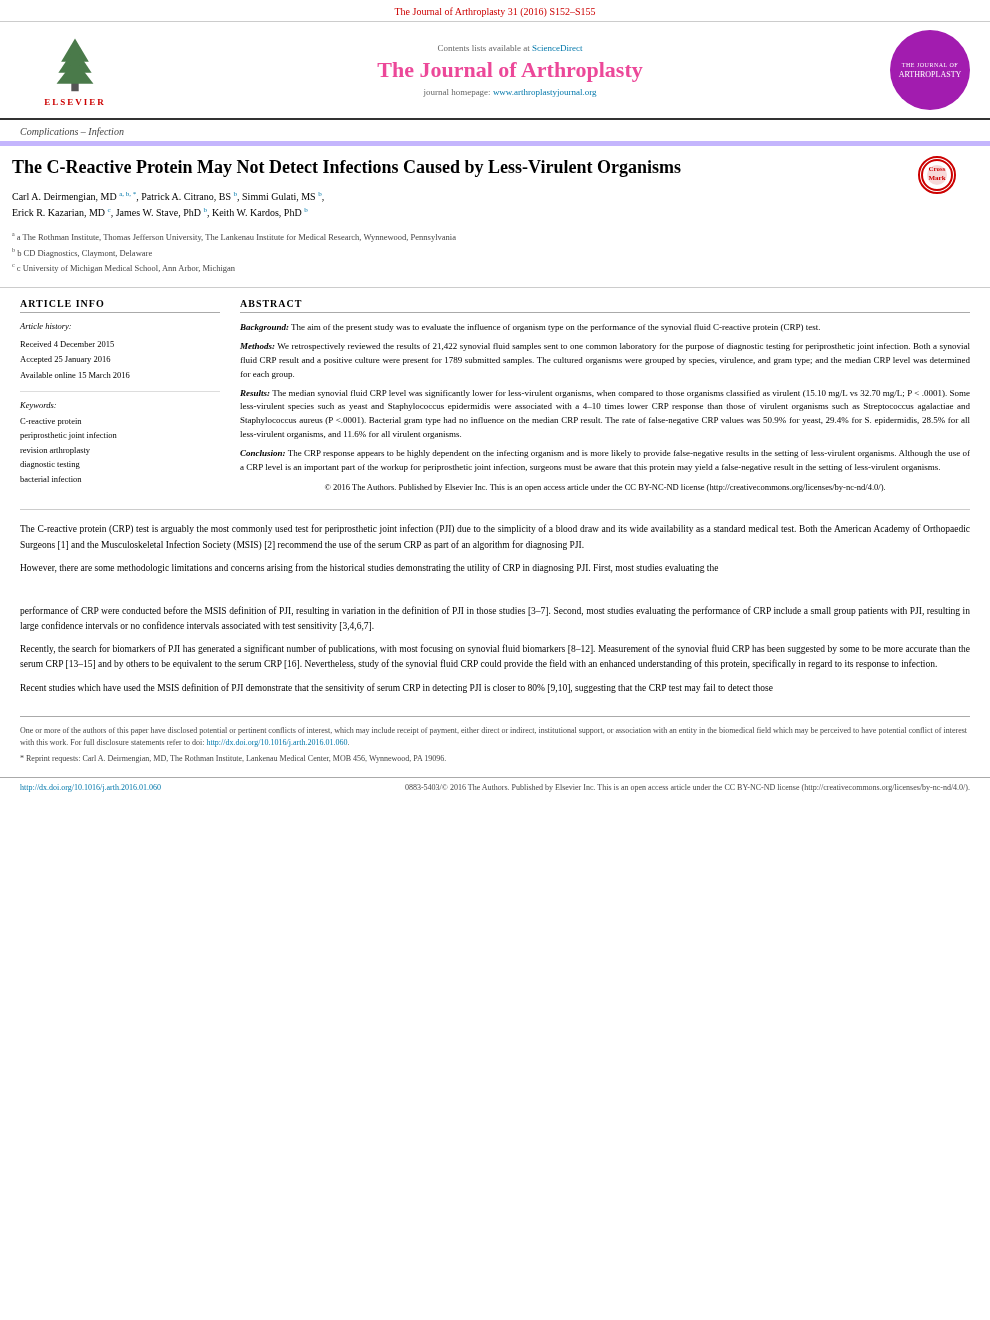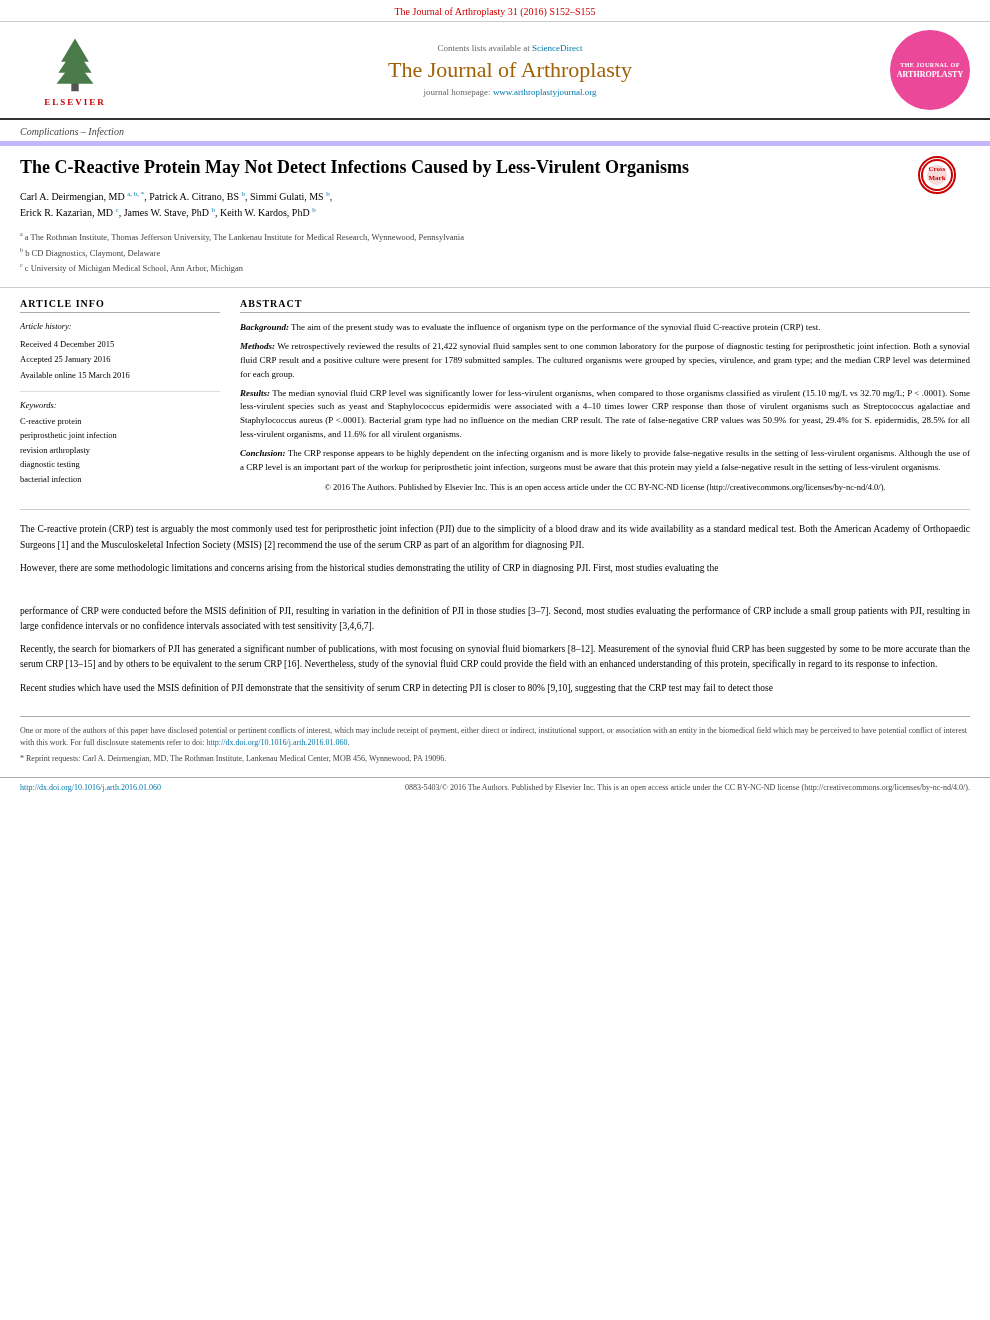--- a/index.html
+++ b/index.html
@@ -49,56 +49,56 @@
       padding: 0 20px;
     }
     .sciencedirect-line {
       font-size: 9px;
       color: #666;
       margin-bottom: 4px;
     }
     .sciencedirect-line a { color: #07a; text-decoration: none; }
     .journal-title-big {
       font-size: 22px;
-      font-weight: normal;
-      color: #a16207;
+      font-weight: bold;
+      color: #ec4899;
       font-family: 'Times New Roman', serif;
       margin-bottom: 4px;
     }
     .homepage-line {
       font-size: 9px;
       color: #666;
     }
     .homepage-line a { color: #07a; text-decoration: none; }
     .journal-logo-right {
       width: 80px;
       height: 80px;
-      background: #ec4899;
+      background: #a21caf;
       border-radius: 50%;
       display: flex;
       flex-direction: column;
       align-items: center;
       justify-content: center;
       color: white;
       font-size: 7px;
       text-align: center;
-      font-weight: bold;
+      font-weight: normal;
       padding: 5px;
     }
     .journal-logo-right .logo-top { font-size: 6px; letter-spacing: 0.5px; }
     .journal-logo-right .logo-main { font-size: 8px; margin-top: 2px; }
     .section-tag {
       padding: 6px 20px 4px;
       font-size: 10px;
       font-style: italic;
       color: #444;
       border-bottom: 5px solid #c4b5fd;
     }
     .article-header {
-      padding: 10px 20px 10px;
+      padding: 10px 12px 10px;
       border-bottom: 1px solid #ccc;
       position: relative;
     }
     .article-title {
       font-size: 18px;
       font-weight: bold;
       color: #000;
       line-height: 1.3;
       margin-bottom: 10px;
       max-width: 820px;

